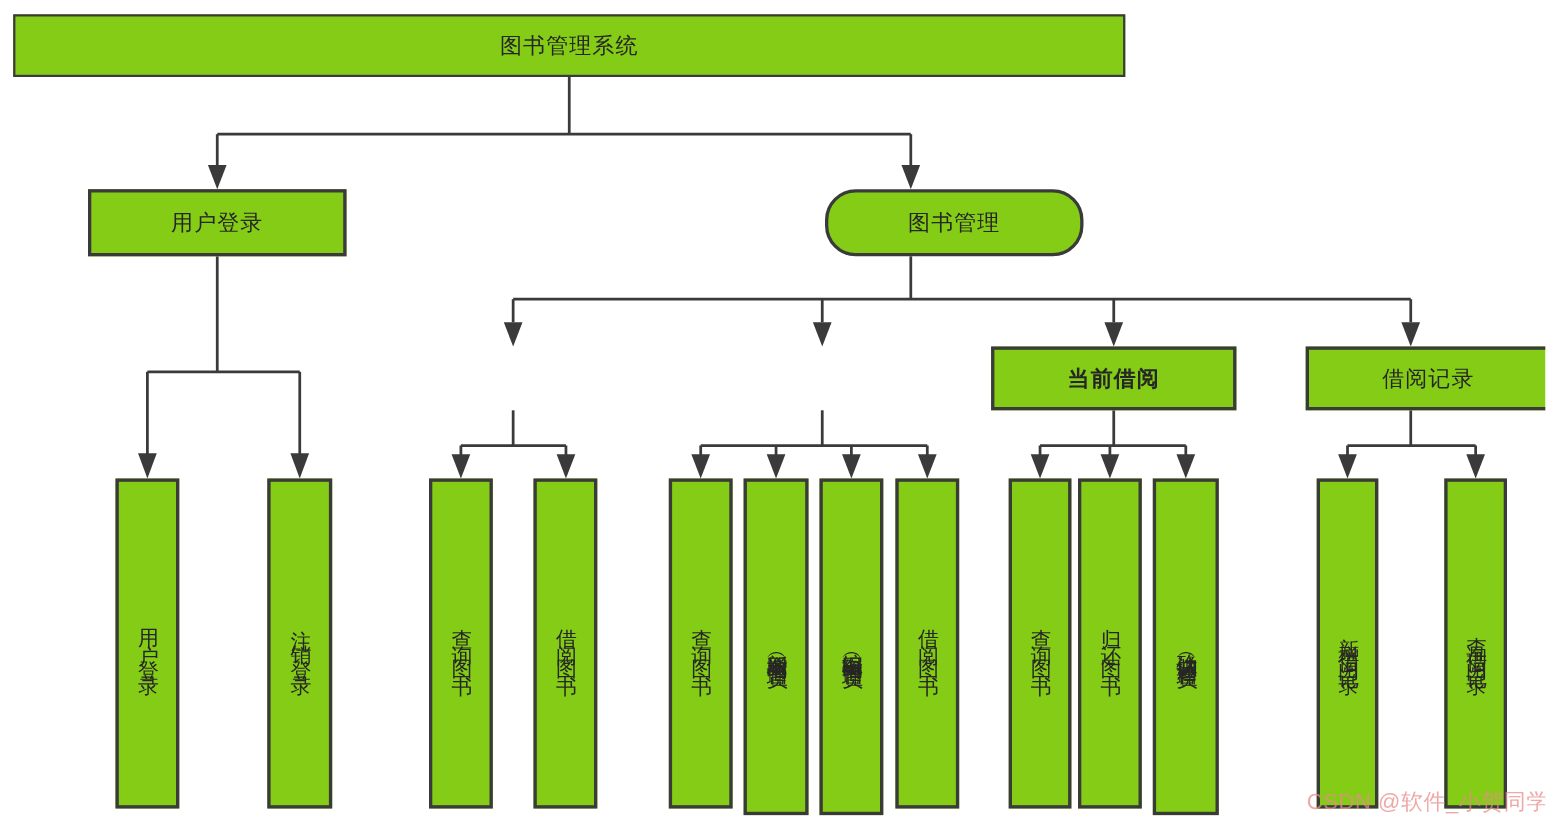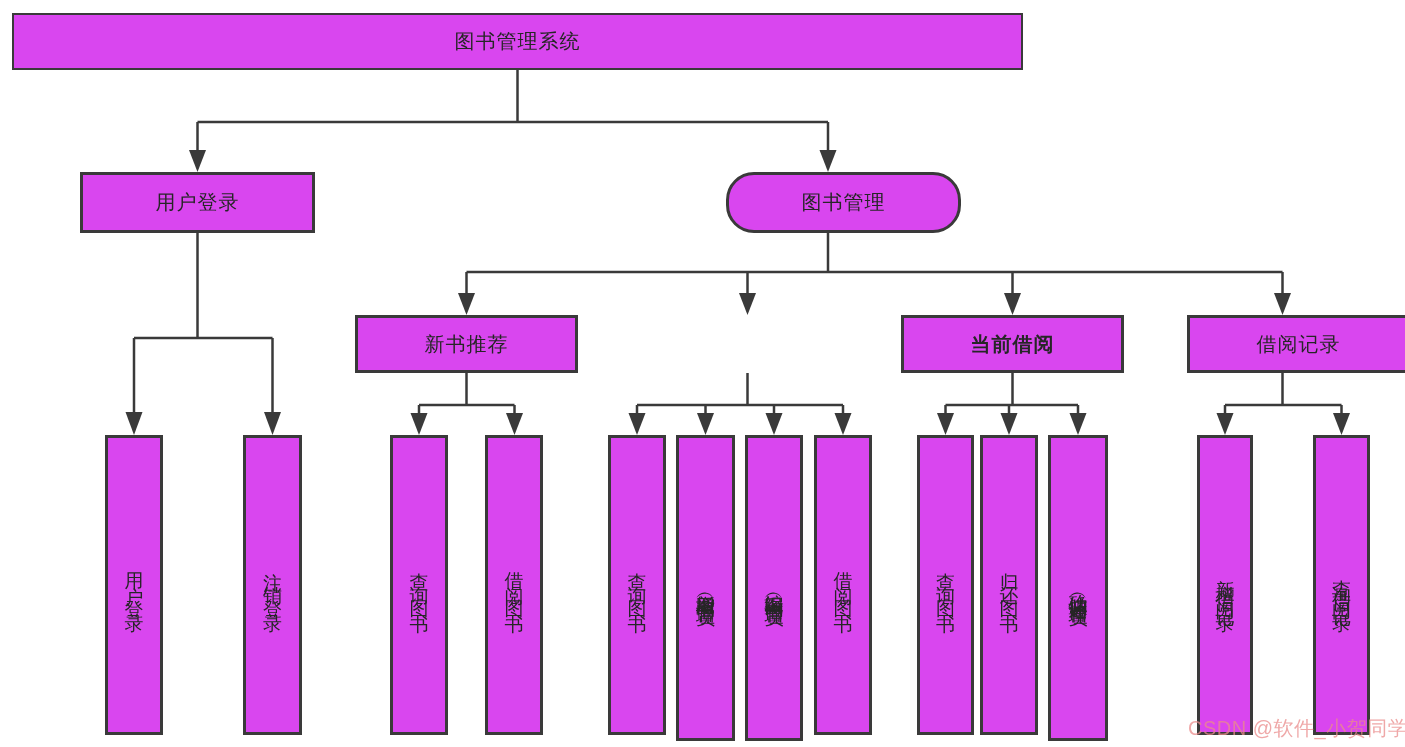--- a/index.html
+++ b/index.html
@@ -8,21 +8,21 @@
     width:1405px;height:747px;
     background:#ffffff;
     font-family:"Liberation Sans","DejaVu Sans",sans-serif;
     overflow:hidden;
   }
   .connectors{position:absolute;left:0;top:0;z-index:1;}
   .node{
     position:absolute;
     box-sizing:border-box;
     border:3px solid #3a3a3a;
-    background:#d946ef;
+    background:#84cc16;
     display:flex;align-items:center;justify-content:center;
     color:#262626;
     z-index:2;
   }
   .hnode{font-size:20px;letter-spacing:1px;}
   .root{width:1011px;height:57px;left:12px;top:13px;border-width:2.5px;}
   .lv2{width:235px;height:61px;top:172px;}
   .lv3{width:223px;height:58px;top:315px;font-size:20px;}
   .vnode{
     width:58px;height:300px;top:435px;
@@ -126,27 +126,24 @@
     </g>
   </svg>
 
   <div class="node hnode root">
     <span>图书管理系统</span>
   </div>
 
   <div class="node hnode lv2" style="left:80px;">
     <span>用户登录</span>
   </div>
-  <div class="node hnode lv2" style="left:726px;border-radius:28px;">
+  <div class="node hnode lv2" style="left:750px;border-radius:28px;">
     <span>图书管理</span>
   </div>
 
-  <div class="node hnode lv3" style="left:355px;">
-    <span>新书推荐</span>
-  </div>
   <div class="node hnode lv3" style="left:901px;font-weight:bold;">
     <span>当前借阅</span>
   </div>
   <div class="node hnode lv3" style="left:1171px;margin-left:16px;">
     <span>借阅记录</span>
   </div>
 
   <div class="node vnode" style="left:105px;">
     <span class="vlabel sp4">用户登录</span>
   </div>

